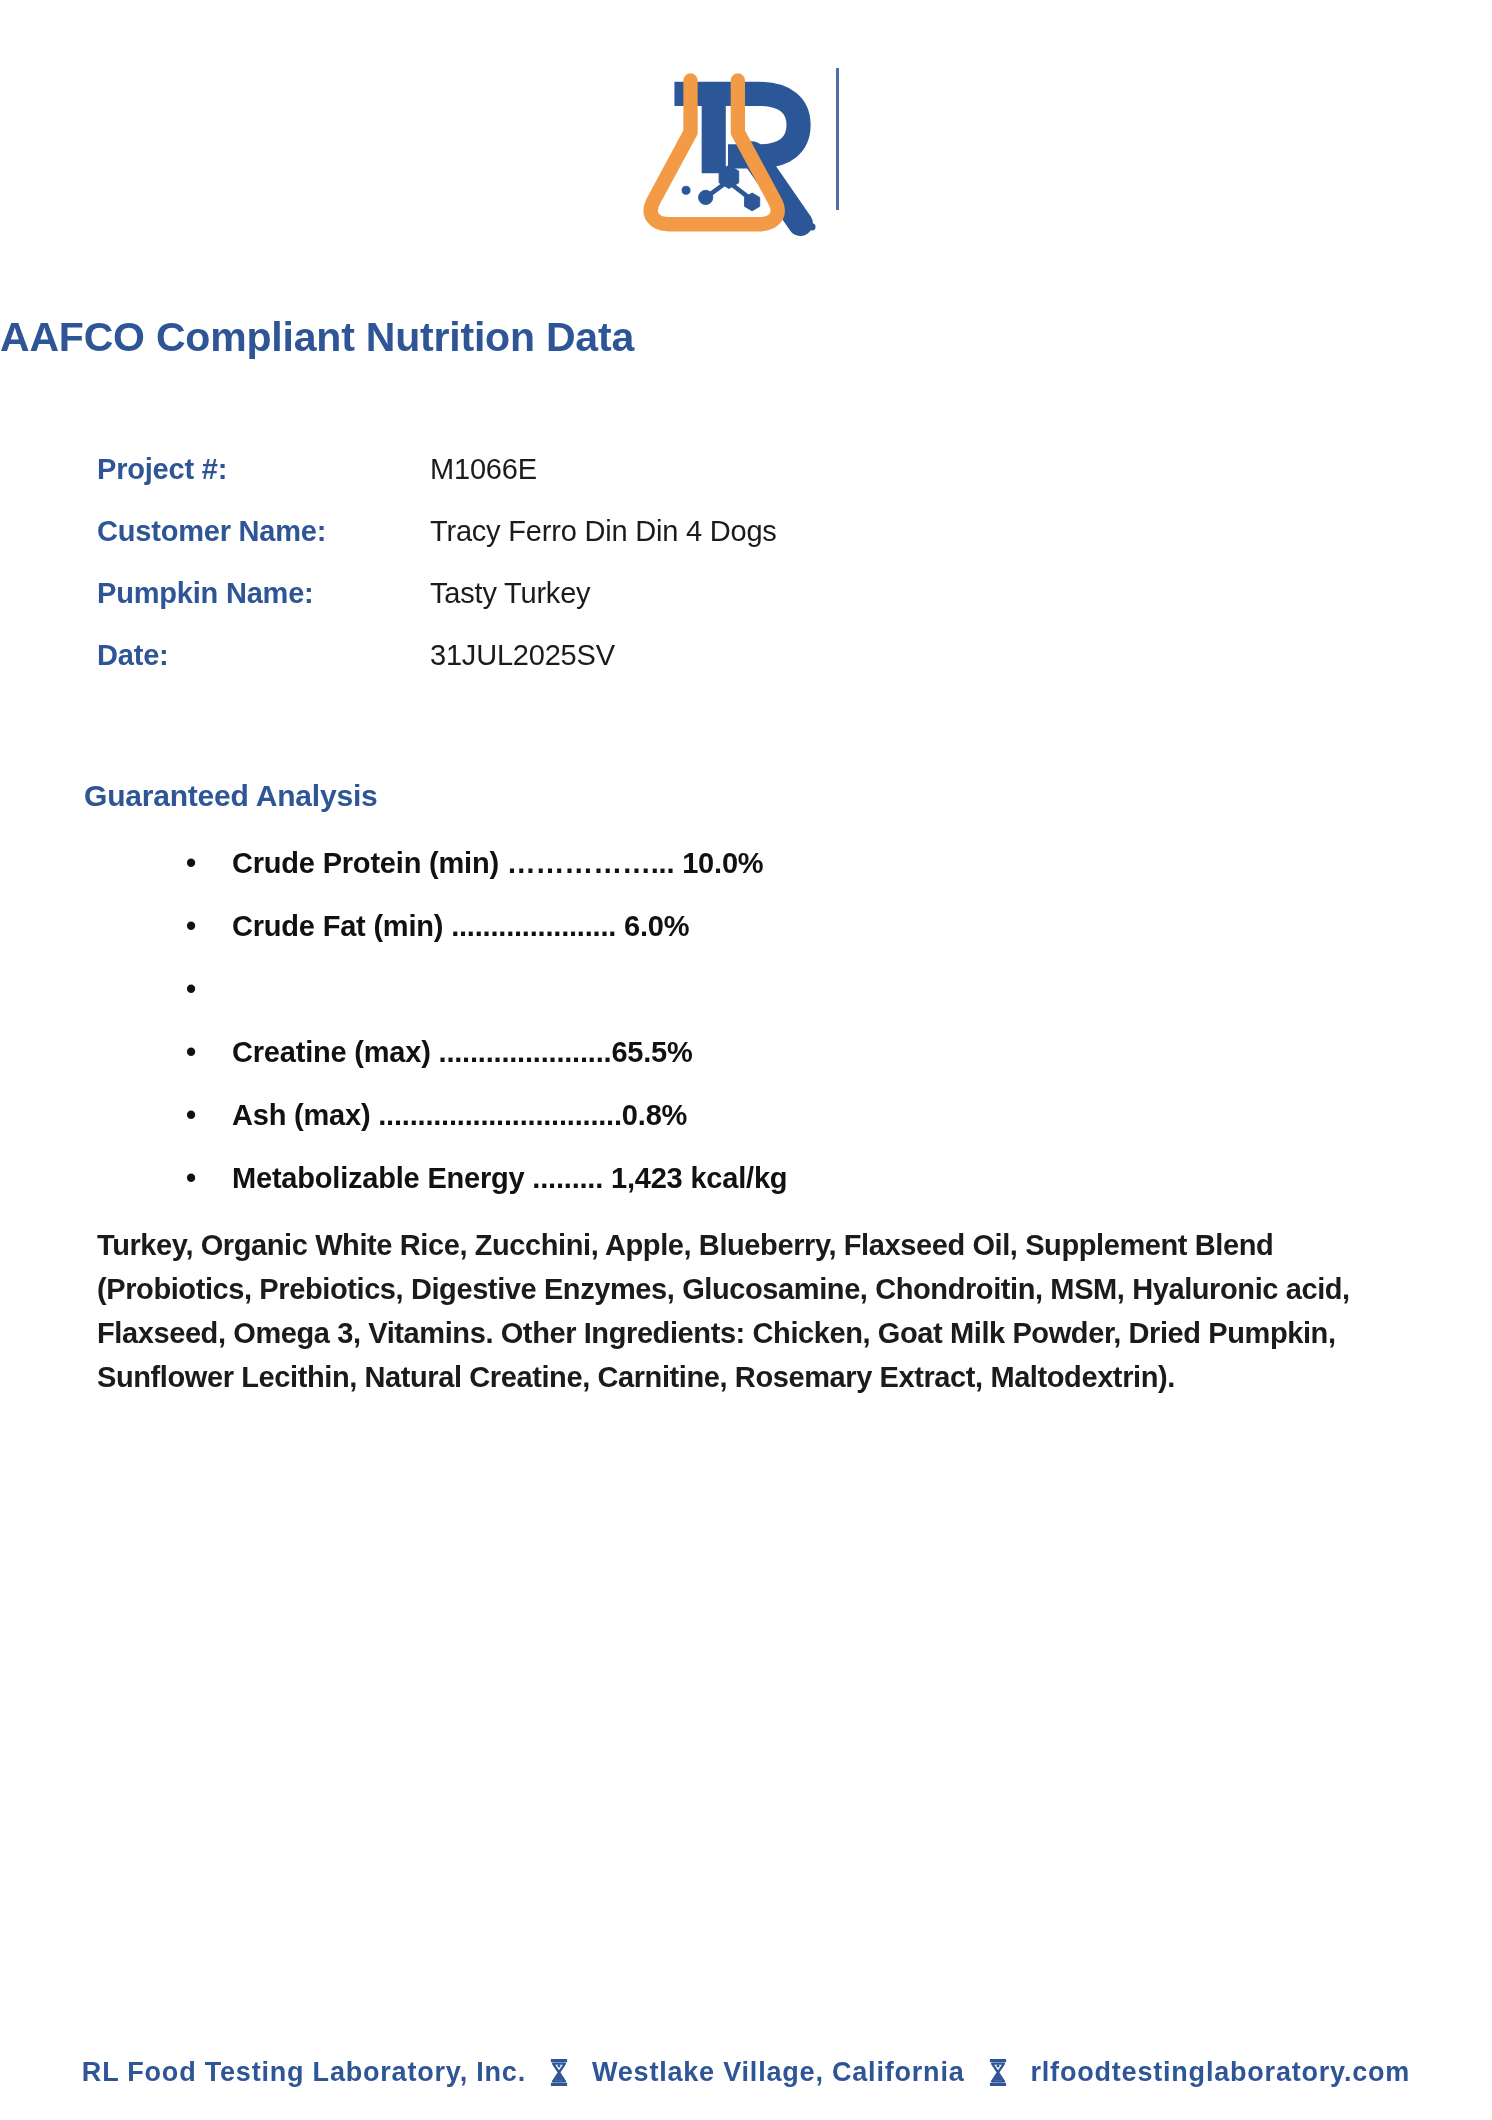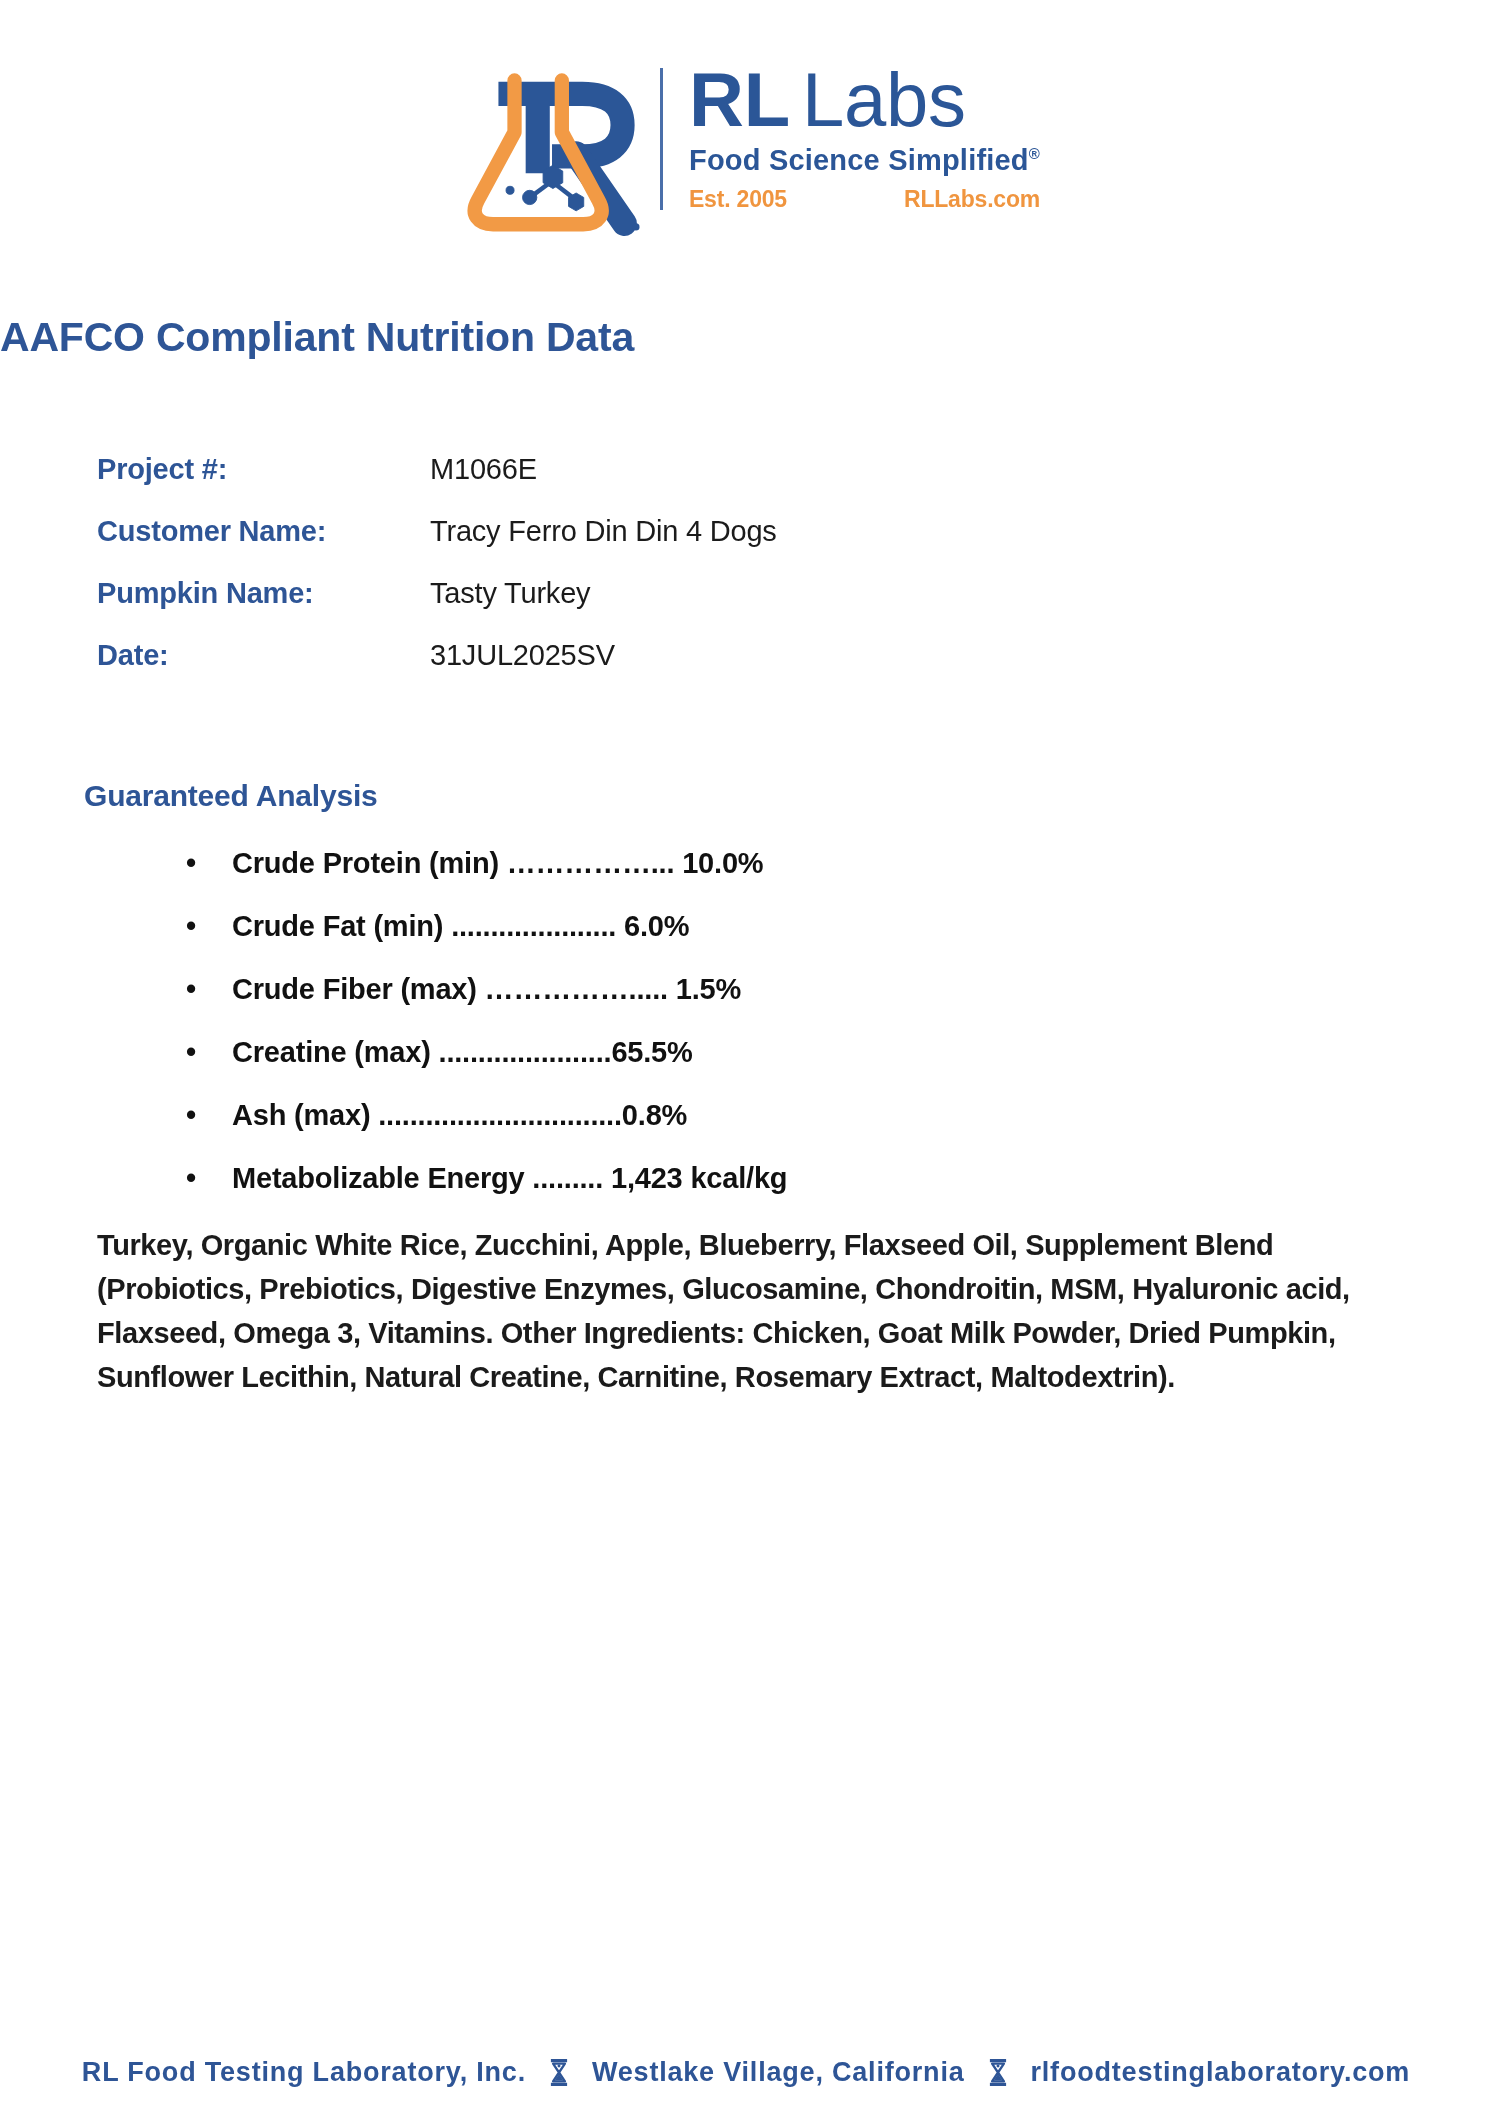--- a/index.html
+++ b/index.html
@@ -79,28 +79,20 @@
           <circle cx="87" cy="155" r="8"></circle>
           <circle cx="65" cy="147" r="4.5"></circle>
         </g>
 
         <circle cx="206" cy="188" r="4" fill="#2b5697"></circle>
       </svg>
     </div>
 
     <div class="logo-divider"></div>
 
-    <div class="logo-text">
-      <div class="wordmark"><span class="wm-bold">RL</span><span class="wm-light">Labs</span></div>
-      <div class="tagline"><span>Food Science Simplified</span><span class="reg-sup">®</span></div>
-      <div class="est-row">
-        <span>Est. 2005</span>
-        <span>RLLabs.com</span>
-      </div>
-    </div>
   </header>
 
   <h1 class="doc-title">AAFCO Compliant Nutrition Data</h1>
 
   <section class="fields">
     <div class="field-row">
       <span class="field-label">Project #:</span>
       <span class="field-value">M1066E</span>
     </div>
     <div class="field-row">
@@ -122,21 +114,20 @@
     <li class="ga-item">
       <span class="ga-bullet">•</span>
       <span class="ga-text"><span>Crude Protein (min)</span><span> ……………... </span><span>10.0%</span></span>
     </li>
     <li class="ga-item">
       <span class="ga-bullet">•</span>
       <span class="ga-text"><span>Crude Fat (min)</span><span> ..................... </span><span>6.0%</span></span>
     </li>
     <li class="ga-item">
       <span class="ga-bullet">•</span>
-      <span class="ga-text"><span>Crude Fiber (max)</span><span> ……………..... </span><span>1.5%</span></span>
     </li>
     <li class="ga-item">
       <span class="ga-bullet">•</span>
       <span class="ga-text"><span>Creatine (max)</span><span> ......................</span><span>65.5%</span></span>
     </li>
     <li class="ga-item">
       <span class="ga-bullet">•</span>
       <span class="ga-text"><span>Ash (max)</span><span> ...............................</span><span>0.8%</span></span>
     </li>
     <li class="ga-item">

